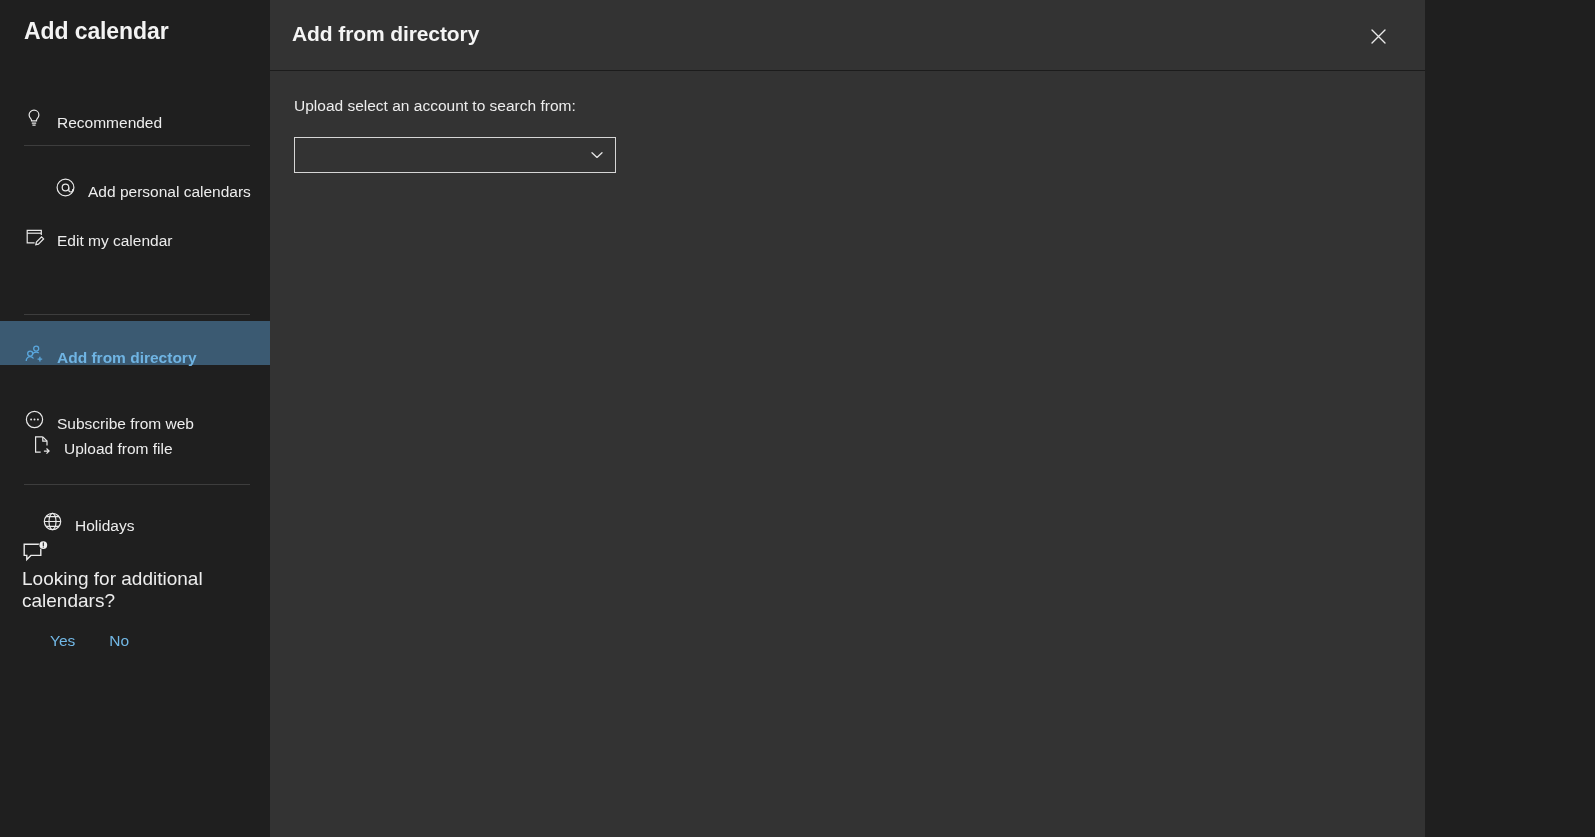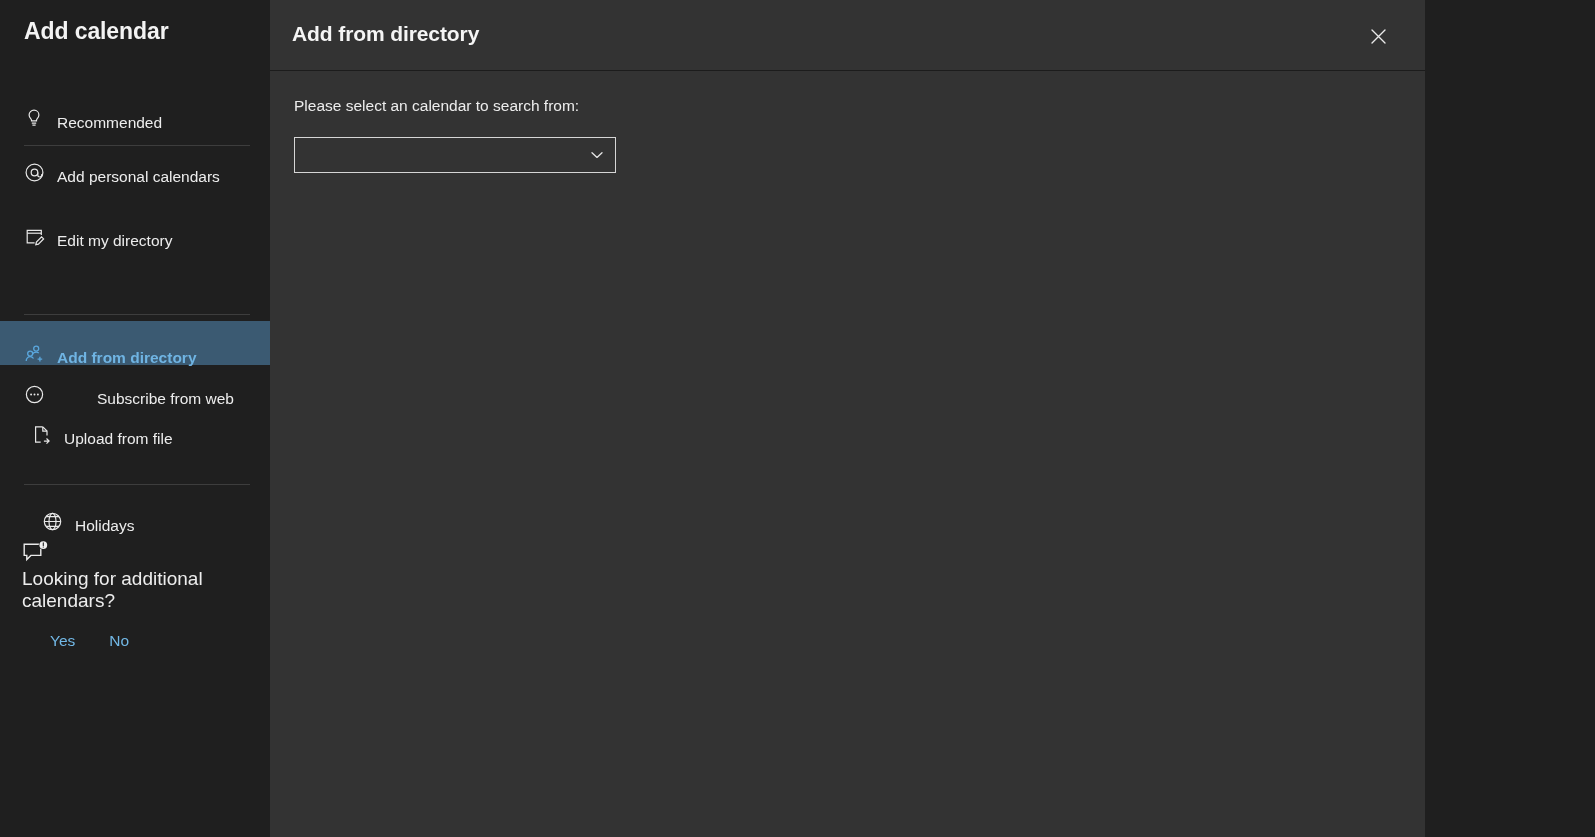--- a/index.html
+++ b/index.html
@@ -218,69 +218,69 @@
     <div class="nav-item" id="nav0" style="top: 86px;">
       <span class="ico">
         <svg width="20" height="20" viewBox="0 0 20 20" fill="none" stroke="currentColor" stroke-width="1.2">
           <path d="M10 2.2c-2.8 0-4.9 2.1-4.9 4.7 0 1.8 1 3 1.8 3.9.4.5.6.9.6 1.4v.6h5v-.6c0-.5.2-.9.6-1.4.8-.9 1.8-2.1 1.8-3.9 0-2.6-2.1-4.7-4.9-4.7z"></path>
           <path d="M7.8 15.1h4.4M8.4 17.2h3.2"></path>
         </svg>
       </span>
       <span class="lbl">Recommended</span>
     </div>
 
-    <div class="nav-item" id="nav1" style="top: 140px;">
+    <div class="nav-item" id="nav1" style="top: 155px; margin-left: 31px;">
       <span class="ico">
         <svg width="21" height="21" viewBox="0 0 21 21" fill="none" stroke="currentColor" stroke-width="1.2">
           <circle cx="10.5" cy="10.5" r="8.4"></circle>
           <circle cx="10.5" cy="10.5" r="3.3"></circle>
           <path d="M13.8 10.5v2.6c0 1.2.8 1.9 1.9 1.9 1.3 0 2.2-1.2 2.2-3.1"></path>
         </svg>
       </span>
       <span class="lbl">Add personal calendars</span>
     </div>
 
     <div class="nav-item" id="nav2" style="top: 204px;">
       <span class="ico">
         <svg width="21" height="21" viewBox="0 0 21 21" fill="none" stroke="currentColor" stroke-width="1.2">
           <path d="M17.3 9.1V4.3H3.2v12.6h7.4"></path>
           <path d="M3.2 7.2h14.1"></path>
           <path d="M17.6 10.9l2 2-5.2 5.2-2.6.6.6-2.6z"></path>
         </svg>
       </span>
-      <span class="lbl">Edit my directory</span>
+      <span class="lbl">Edit my calendar</span>
     </div>
 
 
     <div class="nav-item selected" id="nav4" style="top: 321px;">
       <span class="ico">
         <svg width="21" height="21" viewBox="0 0 21 21" fill="none" stroke="currentColor" stroke-width="1.3">
           <circle cx="12.2" cy="5.6" r="2.5"></circle>
           <path d="M8.2 11.6c.7-1.5 2.2-2.4 4-2.4 1 0 1.9.3 2.6.8"></path>
           <circle cx="6.2" cy="10.6" r="2.5"></circle>
           <path d="M2.2 18c0-2.5 1.8-4.3 4-4.3 1.4 0 2.6.7 3.3 1.8"></path>
           <path d="M13.6 16.1h4.6M15.9 13.8v4.6"></path>
         </svg>
       </span>
       <span class="lbl">Add from directory</span>
     </div>
 
-    <div class="nav-item" id="nav5" style="top: 362px; gap: 40px;">
+    <div class="nav-item" id="nav5" style="top: 387px;">
       <span class="ico">
         <svg width="21" height="21" viewBox="0 0 21 21" fill="none" stroke="currentColor" stroke-width="1.2">
           <circle cx="10.5" cy="10.5" r="8.1"></circle>
           <circle cx="7.1" cy="10.5" r="0.95" fill="currentColor" stroke="none"></circle>
           <circle cx="10.5" cy="10.5" r="0.95" fill="currentColor" stroke="none"></circle>
           <circle cx="13.9" cy="10.5" r="0.95" fill="currentColor" stroke="none"></circle>
         </svg>
       </span>
       <span class="lbl">Subscribe from web</span>
     </div>
 
-    <div class="nav-item" id="nav6" style="top: 402px; padding-left: 29px;">
+    <div class="nav-item" id="nav6" style="top: 412px; padding-left: 29px;">
       <span class="ico">
         <svg width="21" height="21" viewBox="0 0 21 21" fill="none" stroke="currentColor" stroke-width="1.2">
           <path d="M11.8 2.9H4.6v15.2h5.1"></path>
           <path d="M11.8 2.9l4.2 4.2v4.3"></path>
           <path d="M11.8 2.9v4.2H16"></path>
           <path d="M12.9 17.1h5.2M15.5 14.5l2.6 2.6-2.6 2.6"></path>
         </svg>
       </span>
       <span class="lbl">Upload from file</span>
     </div>
@@ -320,21 +320,21 @@
     <div class="main-header">
       <div class="main-title">Add from directory</div>
       <div class="close-btn">
         <svg width="17" height="17" viewBox="0 0 17 17" fill="none" stroke="currentColor" stroke-width="1.35" stroke-linecap="round">
           <path d="M2 2l13 13M15 2L2 15"></path>
         </svg>
       </div>
     </div>
 
     <div class="main-body">
-      <div class="field-label">Please select an calendar to search from:</div>
+      <div class="field-label">Upload select an account to search from:</div>
 
       <div class="combo">
         <span class="combo-value" title=""></span>
         <span class="combo-chev">
           <svg width="16" height="16" viewBox="0 0 16 16" fill="none" stroke="currentColor" stroke-width="1.35" stroke-linecap="round" stroke-linejoin="round">
             <path d="M3 5.8l5 4.6 5-4.6"></path>
           </svg>
         </span>
       </div>
     </div>

